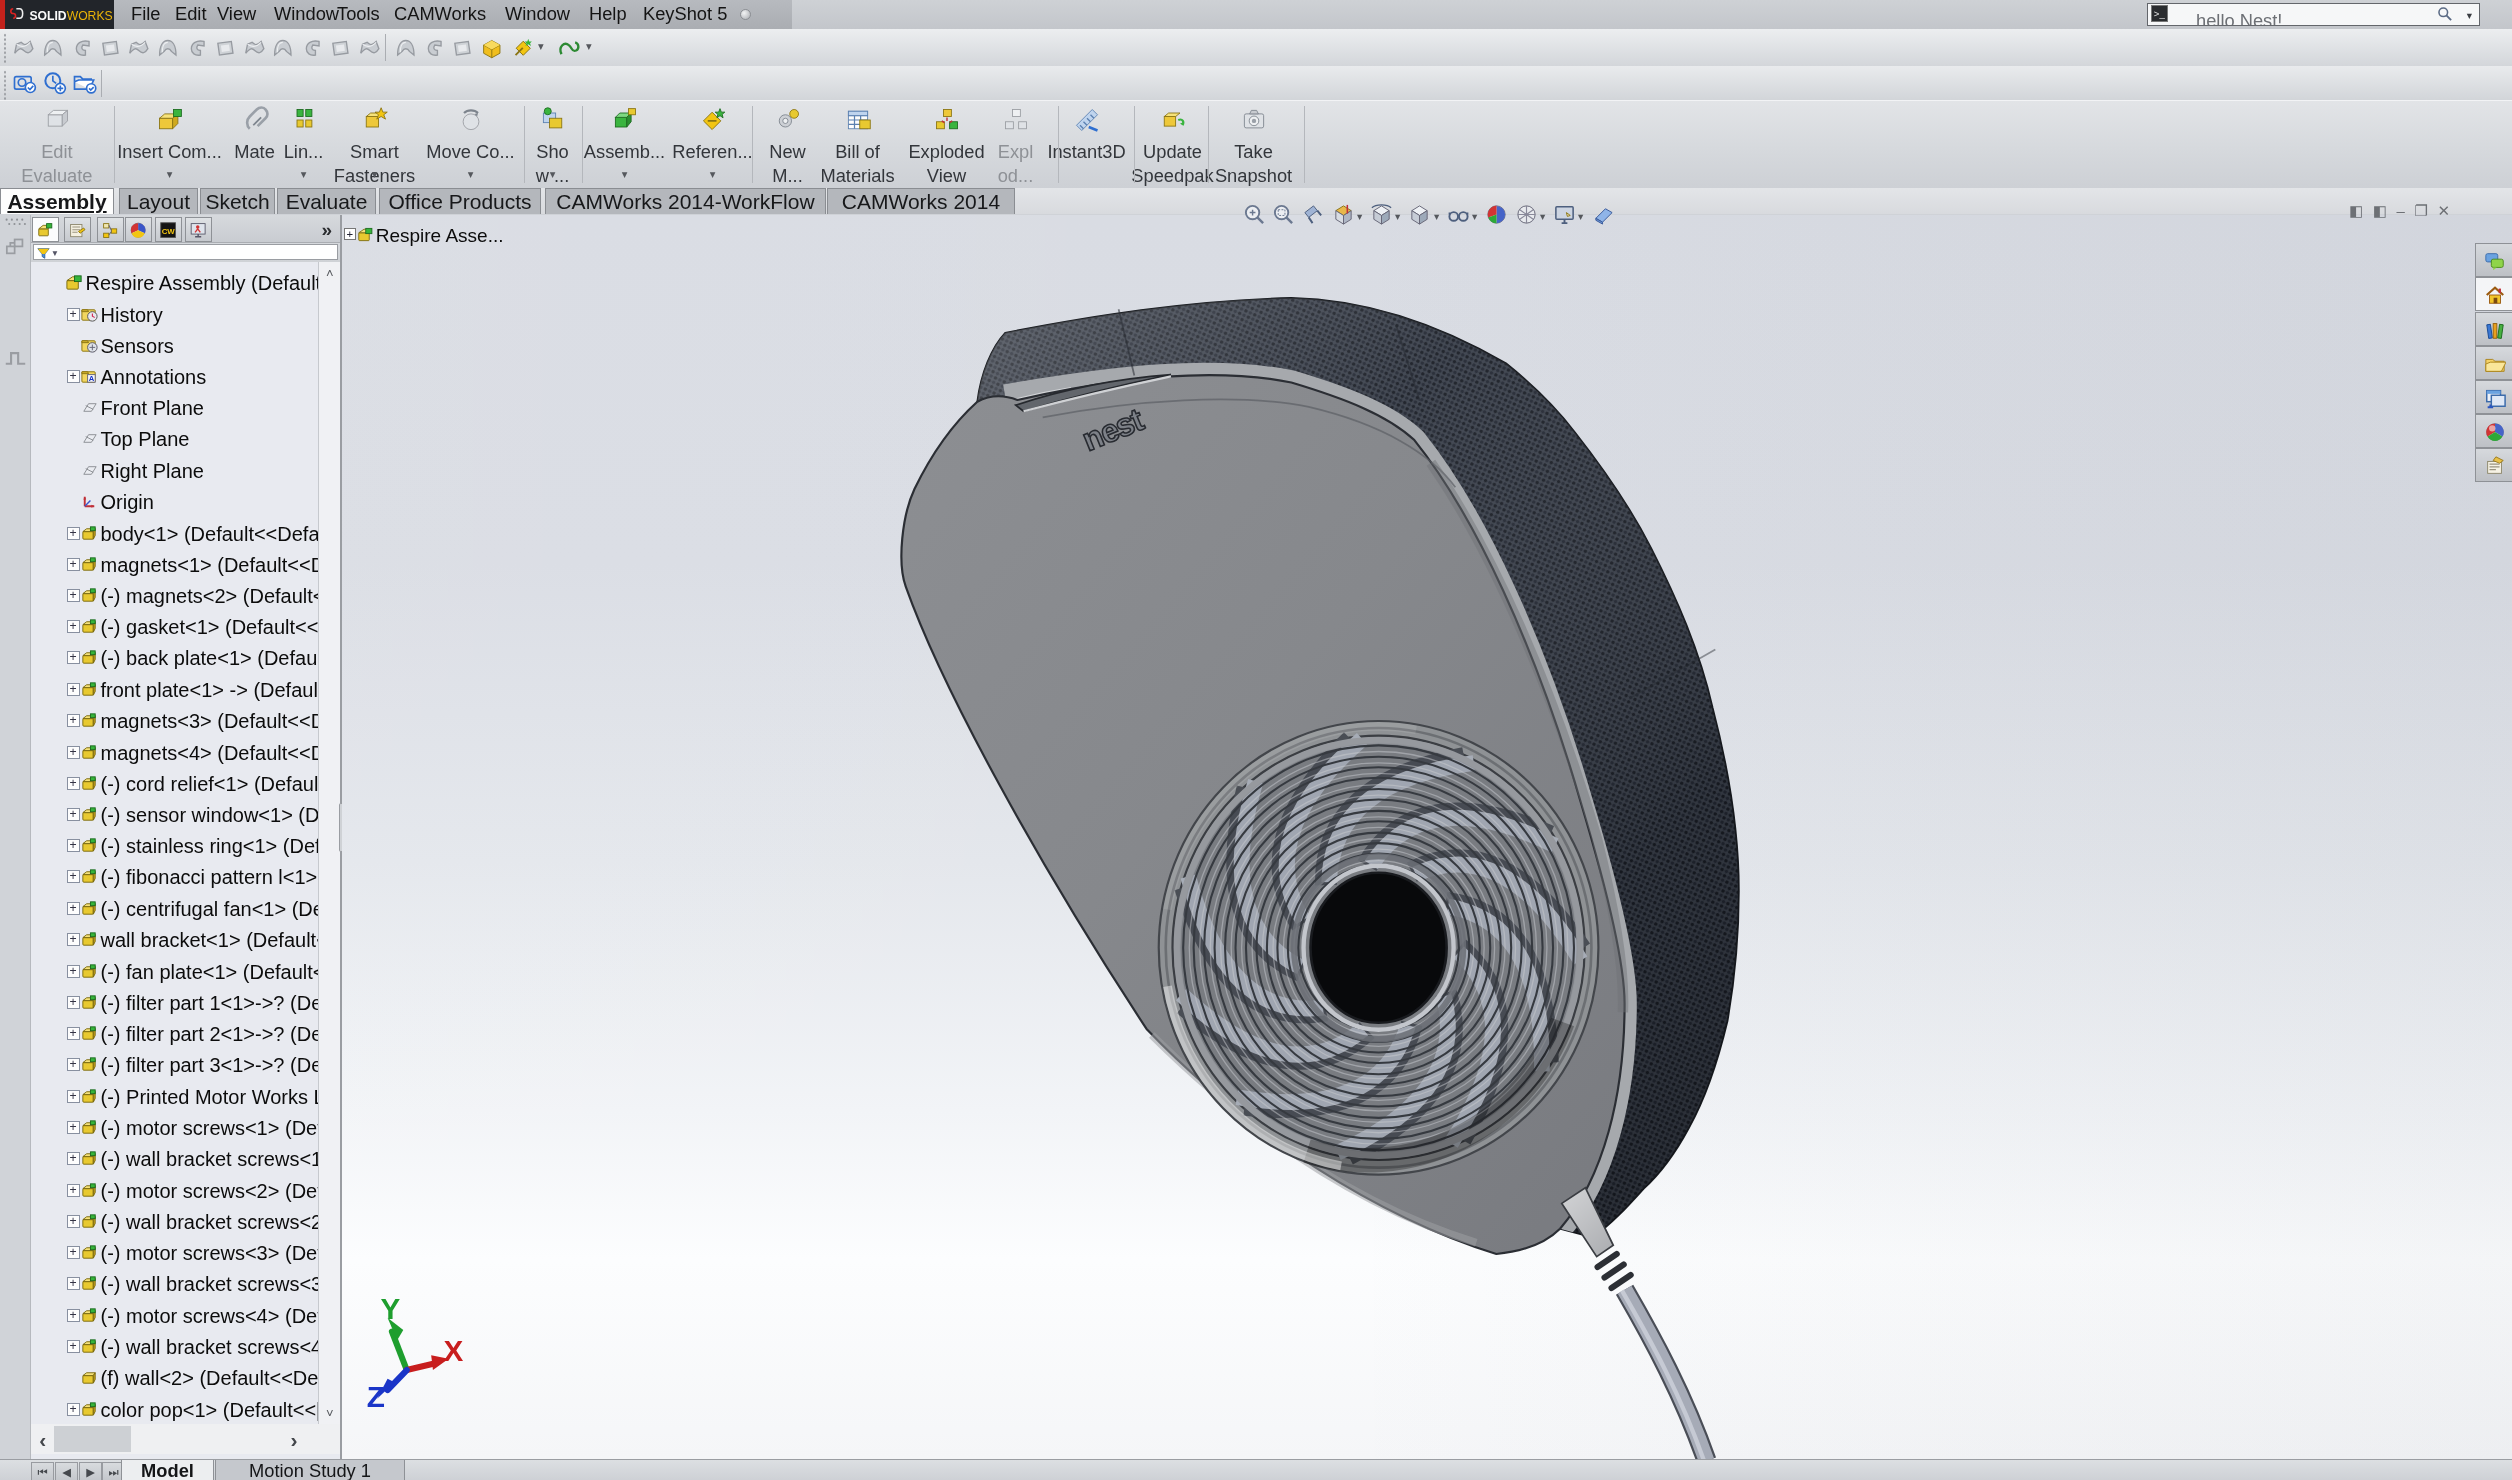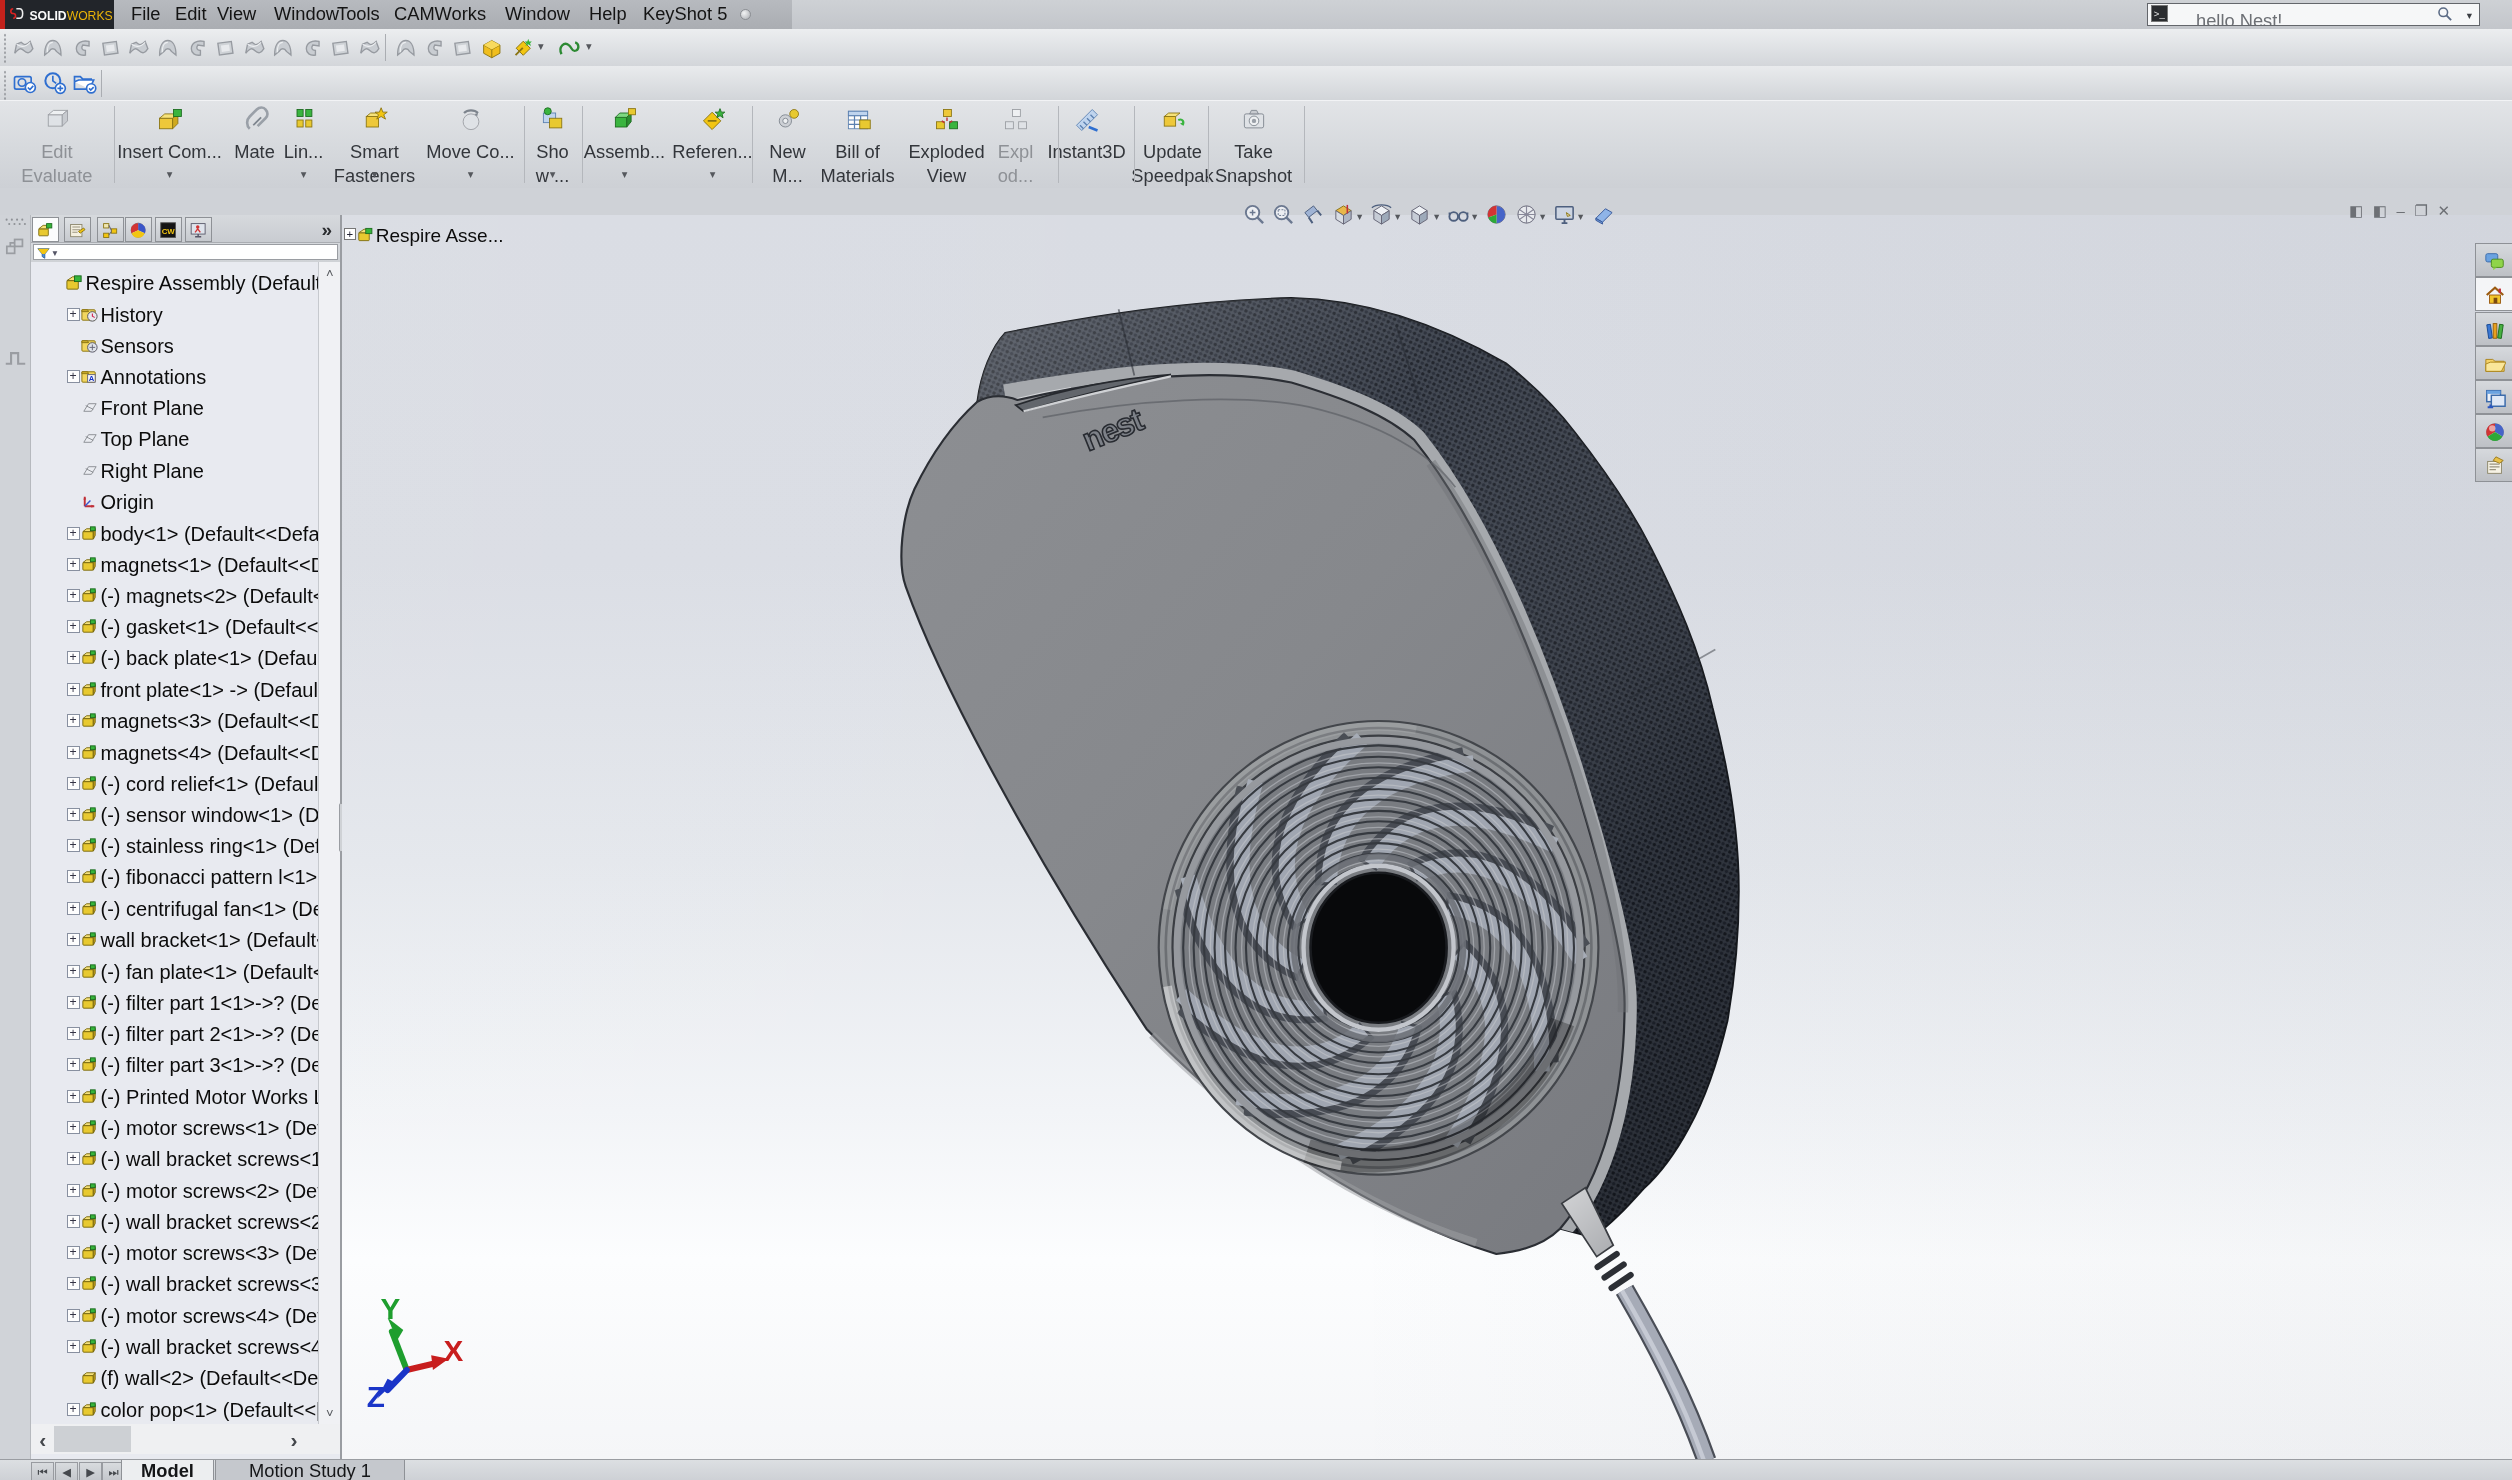--- a/index.html
+++ b/index.html
@@ -610,20 +610,29 @@
         <div class="rl2">Snapshot</div>
       </div>
       <div class="rsep" style="left:114px"></div>
       <div class="rsep" style="left:524px"></div>
       <div class="rsep" style="left:582px"></div>
       <div class="rsep" style="left:752px"></div>
       <div class="rsep" style="left:1058px"></div>
       <div class="rsep" style="left:1134px"></div>
       <div class="rsep" style="left:1208px"></div>
       <div class="rsep" style="left:1304px"></div>
+    </div>
+  <div id="tabrow">
+      <div class="tab act" style="left:0px;width:114px">Assembly</div>
+      <div class="tab" style="left:119px;width:79px">Layout</div>
+      <div class="tab" style="left:200px;width:75px">Sketch</div>
+      <div class="tab" style="left:277px;width:99px">Evaluate</div>
+      <div class="tab" style="left:379px;width:162px">Office Products</div>
+      <div class="tab" style="left:545px;width:281px">CAMWorks 2014-WorkFlow</div>
+      <div class="tab" style="left:827px;width:188px">CAMWorks 2014</div>
     </div>
 
   <div id="leftstrip">
     <svg style="position:absolute;left:3.5px;top:1.7px;width:24.4px;height:10.5px" viewBox="0 0 28 12">
         <g fill="#8e9196">
           <circle cx="3" cy="3" r="1.2"></circle>
           <circle cx="9" cy="3" r="1.2"></circle>
           <circle cx="15" cy="3" r="1.2"></circle>
           <circle cx="21" cy="3" r="1.2"></circle>
           <circle cx="6" cy="8" r="1.2"></circle>

